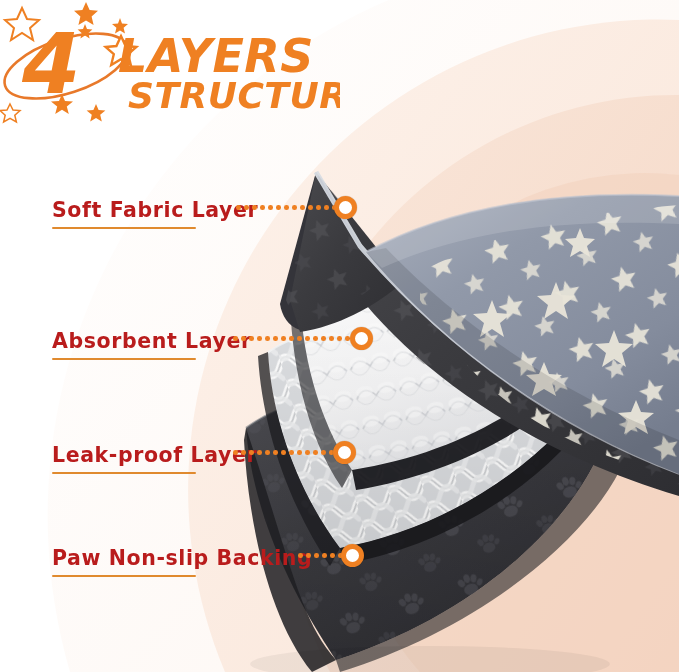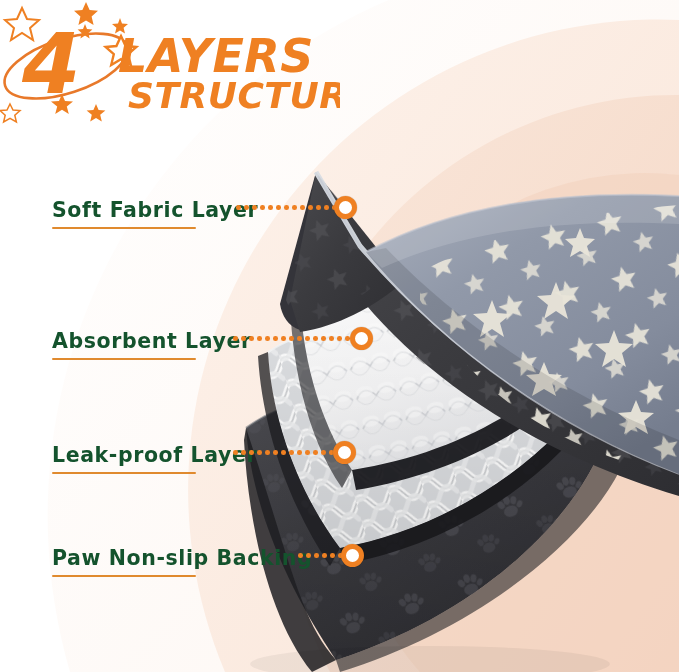--- a/index.html
+++ b/index.html
@@ -18,21 +18,21 @@
   .product{position:absolute;left:0;top:0;width:679px;height:672px;z-index:1;}
 
   
   .logo-block{position:absolute;left:0;top:0;width:340px;height:130px;z-index:4;}
   .logo-svg{position:absolute;left:0;top:0;}
 
   
   .callout{position:absolute;z-index:6;}
   .callout .cap{
     position:absolute;left:0;top:0;white-space:nowrap;
-    font-size:20.5px;font-weight:700;color:#14532d;
+    font-size:20.5px;font-weight:700;color:#b91c1c;
     letter-spacing:.6px;
     font-family:"DejaVu Sans","Liberation Sans",sans-serif;
   }
   .callout .rule{
     position:absolute;left:1px;height:2.4px;background:#e08a2e;border-radius:2px;
   }
   .dots{position:absolute;height:8px;}
   .dots i{
     position:absolute;top:0;width:4.6px;height:4.6px;border-radius:50%;
     background:#ef8022;display:block;

